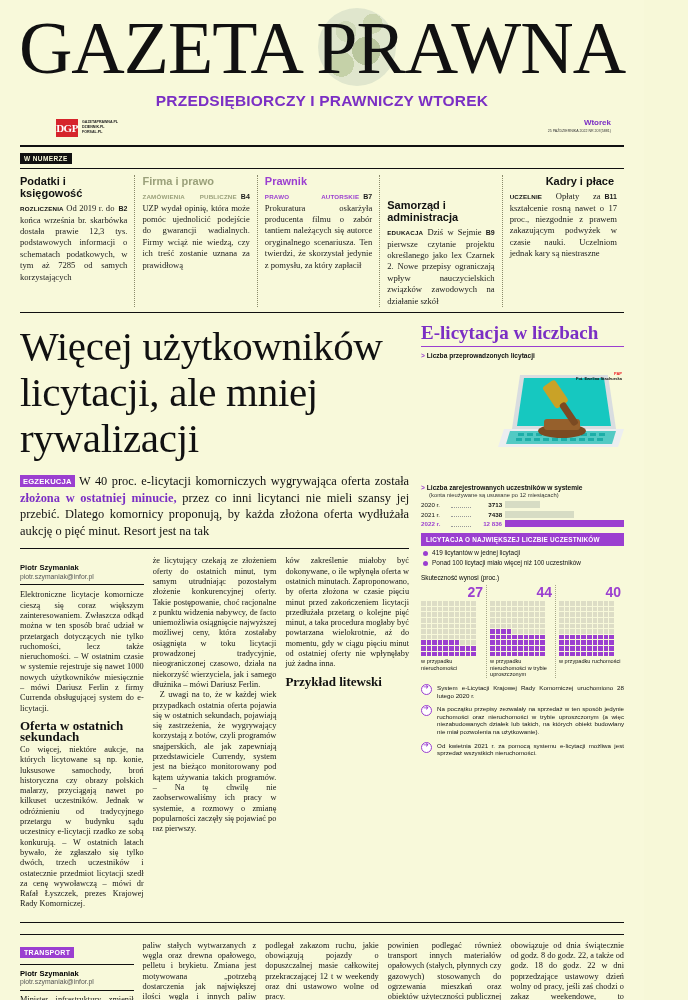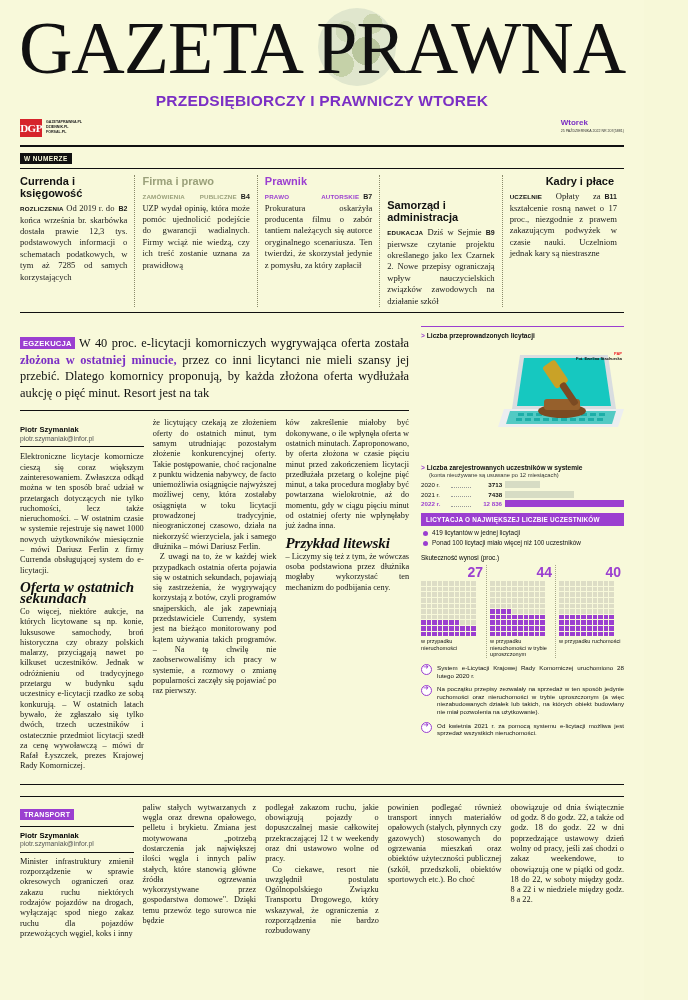--- a/index.html
+++ b/index.html
@@ -43,23 +43,24 @@
   }
 
   
   .infobar { position: relative; margin: 9px 20px 0 20px; height: 24px; }
   .dgp { position: absolute; left: 0; top: 0; display: flex; align-items: flex-start; gap: 4px; }
   .dgp-mark {
     width: 22px; height: 18px; background: #d6242b;
     color: #fff; font-family: "Liberation Serif", serif;
     font-weight: 700; font-size: 11px; line-height: 18px; text-align: center;
     letter-spacing: -.5px;
+    margin-left: 36px;
   }
   .dgp-urls { font-family: "Liberation Sans", sans-serif; font-size: 3.6px; line-height: 5.2px; color: #222; font-weight: 700; padding-top: 1px; }
-  .dateblk { position: absolute; right: 0; top: -1px; }
+  .dateblk { position: absolute; right: 13px; top: -1px; text-align: right; }
   .dateblk .dow { font-family: "Liberation Sans", sans-serif; font-weight: 700; font-size: 8px; color: #7b2fc4; }
   .dateblk .dline { font-family: "Liberation Sans", sans-serif; font-size: 3.6px; color: #333; margin-top: 2px; }
   .rule-thick { margin: 2px 20px 0 20px; border-top: 2.2px solid #111; }
 
   
   .wnum-tag {
     margin: 6px 0 0 20px; display: inline-block;
     background: #111; color: #f8f9da;
     font-family: "Liberation Sans", sans-serif; font-weight: 700;
     font-size: 6.5px; letter-spacing: .4px; padding: 2px 4px 1.5px 4px;
@@ -102,21 +103,21 @@
   .lead-rule { border-bottom: 1.4px solid #111; margin-top: 9px; }
 
   .byline { margin-top: 7px; }
   .byline .nm { font-family: "Liberation Sans", sans-serif; font-weight: 700; font-size: 7.6px; color: #111; }
   .byline .em { font-family: "Liberation Sans", sans-serif; font-size: 6.8px; color: #555; margin-top: 1px; }
 
   .cols3 { display: flex; gap: 9px; margin-top: 7px; }
   .col { flex: 1; }
   .col p { font-size: 8.3px; line-height: 10.3px; text-align: justify; color: #141414; text-indent: 7px; hyphens: auto; }
   .col p.first { text-indent: 0; }
-  .col h4 { font-family: "Liberation Serif", serif; font-weight: 700; font-size: 15px; line-height: 11px; margin: 6px 0 3px 0; color: #111; font-style: italic; }
+  .col h4 { font-family: "Liberation Serif", serif; font-weight: 700; font-size: 13px; line-height: 11px; margin: 6px 0 3px 0; color: #111; }
 
   
   .info { border: 0; }
   .info-title { font-family: "Liberation Serif", serif; font-size: 19px; font-weight: 700; color: #7b2fc4; line-height: 20px; }
   .info-rule { border-bottom: 1px solid #9b3fd0; margin-top: 3px; }
   .ig-head { font-family: "Liberation Sans", sans-serif; font-weight: 700; font-size: 6.6px; color: #111; line-height: 8.6px; }
   .ig-head .arrow { color: #9b3fd0; font-weight: 700; }
   .chartwrap { position: relative; height: 118px; margin-top: 2px; }
   .laptop { position: absolute; right: 0; top: 4px; width: 128px; height: 92px; }
   .bars { position: absolute; left: 0; bottom: 0; width: 160px; height: 104px; }
@@ -193,21 +194,21 @@
       <div class="dow">Wtorek</div>
       <div class="dline">25 PAŹDZIERNIKA 2022 NR 207(5881)</div>
     </div>
   </div>
   <div class="rule-thick"></div>
 
   
   <div class="wnum-tag">W NUMERZE</div>
   <div class="wnum-box">
     <div class="wn-col c1">
-      <h3>Currenda i księgowość</h3>
+      <h3>Podatki i księgowość</h3>
       <p><span class="pageref">B2</span><span class="kicker">ROZLICZENIA</span> <span>Od 2019 r. do końca września br. skarbówka dostała prawie 12,3 tys. podstawowych informacji o schematach podatkowych, w tym aż 7285 od samych korzystających</span></p>
     </div>
     <div class="wn-col c2">
       <h3>Firma i prawo</h3>
       <p><span class="pageref">B4</span><span class="kicker">ZAMÓWIENIA PUBLICZNE</span> <span>UZP wydał opinię, która może pomóc ujednolicić podejście do gwarancji wadialnych. Firmy wciąż nie wiedzą, czy ich treść zostanie uznana za prawidłową</span></p>
     </div>
     <div class="wn-col c3">
       <h3>Prawnik</h3>
       <p><span class="pageref">B7</span><span class="kicker">PRAWO AUTORSKIE</span> <span>Prokuratura oskarżyła producenta filmu o zabór tantiem należących się autorce oryginalnego scenariusza. Ten twierdzi, że skorzystał jedynie z pomysłu, za który zapłacił</span></p>
     </div>
@@ -218,20 +219,21 @@
     <div class="wn-col c5">
       <h3>Kadry i płace</h3>
       <p><span class="pageref">B11</span><span class="kicker">UCZELNIE</span> <span>Opłaty za kształcenie rosną nawet o 17 proc., niezgodnie z prawem zakazującym podwyżek w czasie nauki. Uczelniom jednak kary są niestraszne</span></p>
     </div>
   </div>
 
   
   <div class="main">
 
     <div class="left">
+      <div class="headline">Więcej użytkowników licytacji, ale mniej rywalizacji</div>
       <div class="lead">
         <span class="tag">EGZEKUCJA</span>
         <span>W 40 proc. e-licytacji komorniczych wygrywająca oferta została </span><b>złożona w ostatniej minucie,</b><span> przez co inni licytanci nie mieli szansy jej przebić. Dlatego komornicy proponują, by każda złożona oferta wydłużała aukcję o pięć minut. Resort jest na tak</span>
       </div>
       <div class="lead-rule"></div>
 
       <div class="cols3">
         <div class="col">
           <div class="byline">
             <div class="nm">Piotr Szymaniak</div>
@@ -242,26 +244,26 @@
           <h4>Oferta w ostatnich sekundach</h4>
           <p class="first">Co więcej, niektóre aukcje, na których licytowane są np. konie, luksusowe samochody, broń historyczna czy obrazy polskich malarzy, przyciągają nawet po kilkuset uczestników. Jednak w odróżnieniu od tradycyjnego przetargu w budynku sądu uczestnicy e-licytacji rzadko ze sobą konkurują. – W ostatnich latach bywało, że zgłaszało się tylko dwóch, trzech uczestników i ostatecznie przedmiot licytacji szedł za cenę wywoławczą – mówi dr Rafał Łyszczek, prezes Krajowej Rady Komorniczej.</p>
         </div>
         <div class="col">
           <p class="first">że licytujący czekają ze złożeniem oferty do ostatnich minut, tym samym utrudniając pozostałym złożenie konkurencyjnej oferty. Takie postępowanie, choć racjonalne z punktu widzenia nabywcy, de facto uniemożliwia osiągnięcie najwyższej możliwej ceny, która zostałaby osiągnięta w toku licytacji prowadzonej tradycyjnie, nieograniczonej czasowo, działa na niekorzyść wierzyciela, jak i samego dłużnika – mówi Dariusz Ferlin.</p>
           <p>Z uwagi na to, że w każdej wiek przypadkach ostatnia oferta pojawia się w ostatnich sekundach, pojawiają się zastrzeżenia, że wygrywający korzystają z botów, czyli programów snajperskich, ale jak zapewniają przedstawiciele Currendy, system jest na bieżąco monitorowany pod kątem używania takich programów. – Na tę chwilę nie zaobserwowaliśmy ich pracy w systemie, a rozmowy o zmianę popularności zaczęły się pojawiać po raz pierwszy.</p>
         </div>
         <div class="col">
           <p class="first">ków zakreślenie miałoby być dokonywane, o ile wpłynęła oferta w ostatnich minutach. Zaproponowano, by oferta złożona w czasie pięciu minut przed zakończeniem licytacji przedłużała przetarg o kolejne pięć minut, a taka procedura mogłaby być powtarzana wielokrotnie, aż do momentu, gdy w ciągu pięciu minut od ostatniej oferty nie wpłynęłaby już żadna inna.</p>
           <h4>Przykład litewski</h4>
-          <p class="first">– Liczymy się też z tym, że wówczas osoba podstawiona przez dłużnika mogłaby wykorzystać ten mechanizm do podbijania ceny.</p>
         </div>
       </div>
     </div>
 
     <div class="right info">
+      <div class="info-title">E-licytacja w liczbach</div>
       <div class="info-rule"></div>
 
       <div style="margin-top:5px;" class="ig-head">
         <span class="arrow">&gt;</span>
         <span>Liczba przeprowadzonych licytacji</span>
       </div>
 
       <div class="chartwrap">
         <svg class="laptop" viewBox="0 0 128 92">
           <polygon points="24,8 112,8 120,62 16,62" fill="#d9dde0"></polygon>

